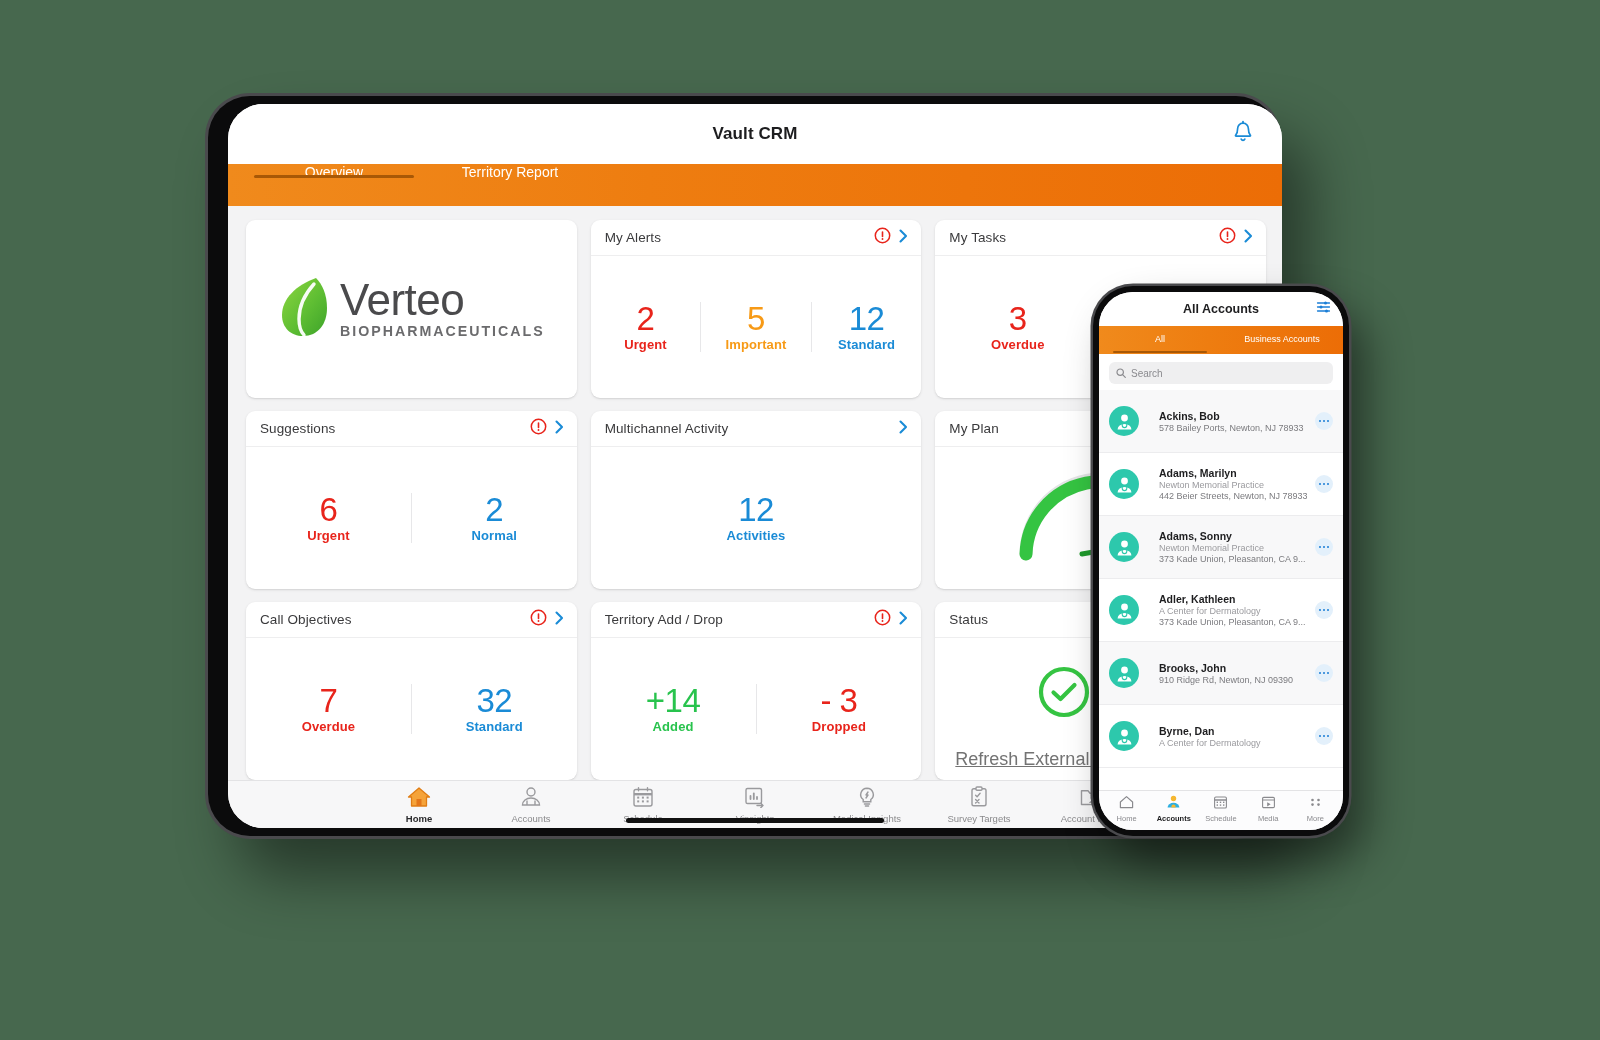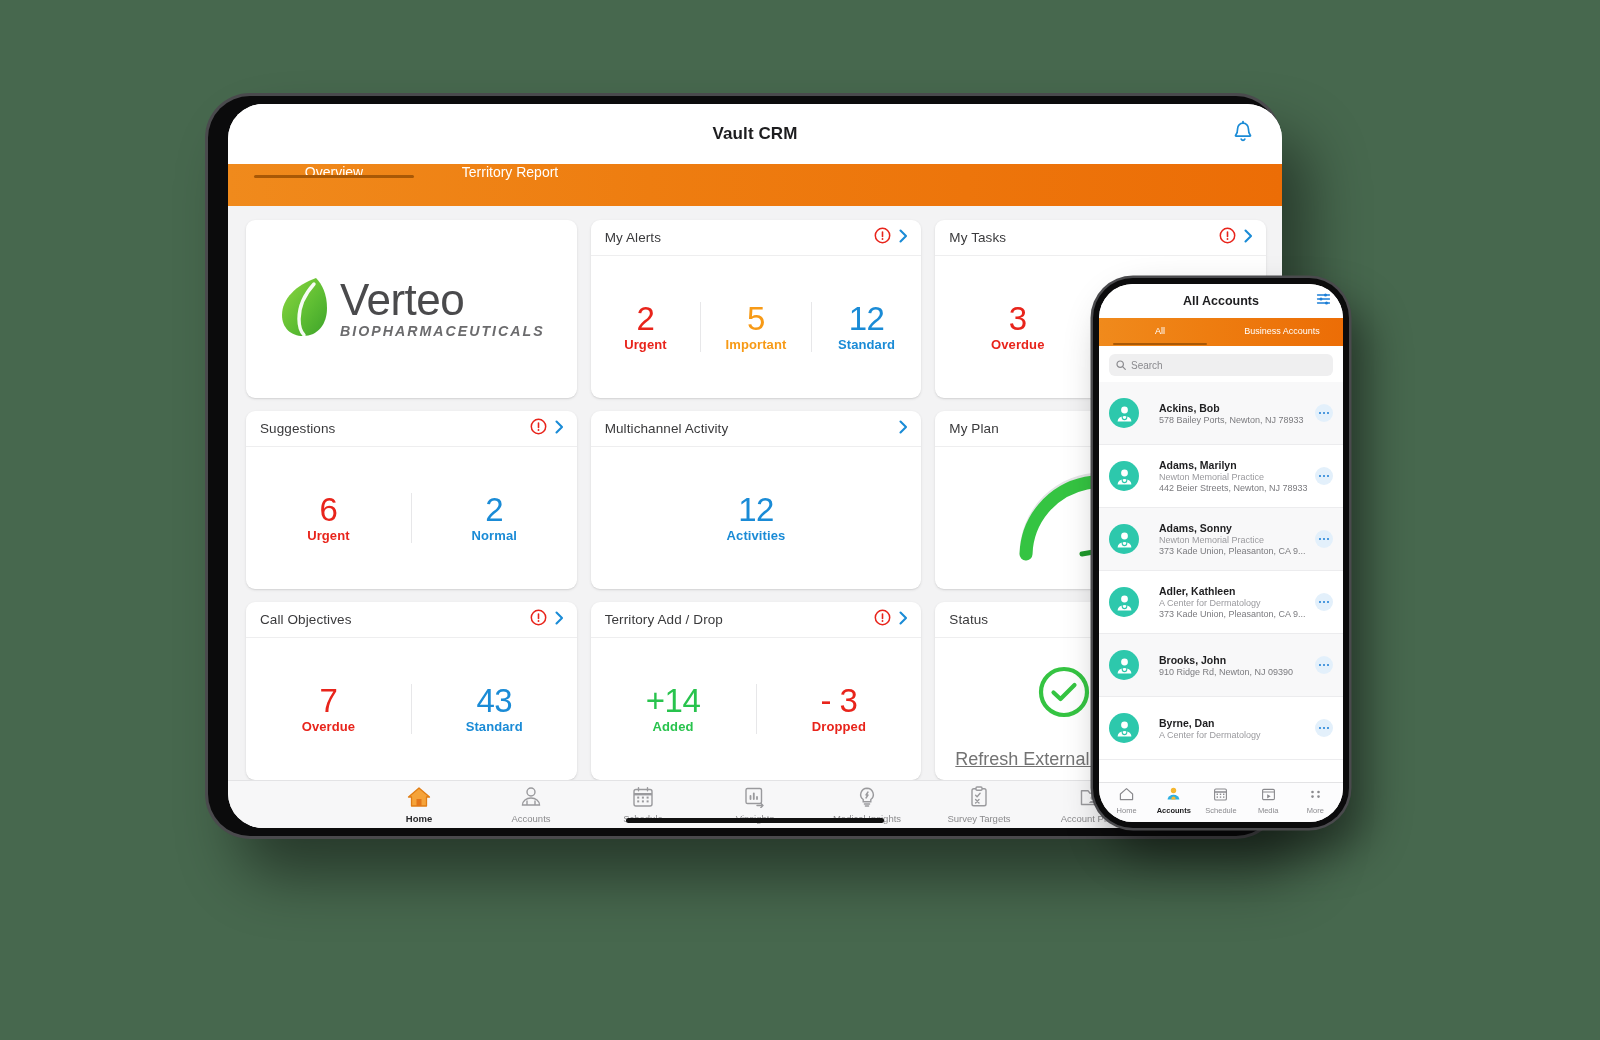--- a/index.html
+++ b/index.html
@@ -85,21 +85,21 @@
 
   .c-red { color:#e8241b; }
   .c-orange { color:#f79a16; }
   .c-blue { color:#1a8bd6; }
   .c-green { color:#28c34d; }
 
   .logo-card { align-items:center; justify-content:center; }
   .logo-wrap { display:flex; align-items:center; gap:10px; }
   .logo-text { display:flex; flex-direction:column; align-items:flex-start; }
   .logo-main { font-size:44px; color:#4a4a4c; font-weight:400; line-height:.95; letter-spacing:-.5px;}
-  .logo-sub { font-size:14.2px; color:#6b6b6d; letter-spacing:2.0px; font-weight:bold; margin-top:2px;font-style:italic;}
+  .logo-sub { font-size:14.2px; color:#6b6b6d; letter-spacing:2.0px; font-weight:bold; margin-top:2px;}
 
   .status-body { display:flex; align-items:center; gap:14px; padding: 0 0 0 28px; }
   .status-texts { display:flex; flex-direction:column; }
   .status-l1 { font-size:14px; color:#2a2a2c; font-weight:bold; white-space:nowrap;}
   .status-l2 { font-size:13.5px; color:#7b7b7d; }
   .refresh-link { font-size:18px; color:#737373; padding: 0 0 10px 20px; }
 
   .tab-footer {
     height: 48px; flex:none; background:#f7f7f8;
     border-top: 1px solid #e3e3e5;
@@ -109,21 +109,21 @@
   .nav-item { width:112px; display:flex; flex-direction:column; align-items:center; gap:1px; }
   .nav-lbl { font-size:9.5px; color:#8a8a8c; }
   .nav-item.active .nav-lbl { color:#2a2a2c; font-weight:bold; }
   .home-bar {
     position:absolute; bottom:5px; left:50%; transform:translateX(-50%);
     width:258px; height:5px; border-radius:3px; background:#111;
   }
 
   
   .phone {
-    position:absolute; left:1093px; top:278px;
+    position:absolute; left:1093px; top:286px;
     width: 256px; height: 550px;
     background:#0b0b0c; border-radius:40px; padding:6px;
     box-shadow: 0 0 0 2.5px #4a4a4d, 18px 26px 44px rgba(0,0,0,.45);
     z-index: 5;
   }
   .phone-inner {
     width:100%; height:100%; background:#fff; border-radius:34px; overflow:hidden;
     display:flex; flex-direction:column; position:relative;
   }
   .ph-title {
@@ -377,21 +377,21 @@
               </span>
             </span>
           </div>
           <div class="card-body">
             <div class="metrics">
               <div class="metric">
                 <span class="metric-val c-red">7</span>
                 <span class="metric-lbl c-red">Overdue</span>
               </div>
               <div class="metric">
-                <span class="metric-val c-blue">43</span>
+                <span class="metric-val c-blue">32</span>
                 <span class="metric-lbl c-blue">Standard</span>
               </div>
             </div>
           </div>
         </div>
 
         <div class="card">
           <div class="card-head">
             <span class="card-title">Territory Add / Drop</span>
             <span class="card-head-icons">

